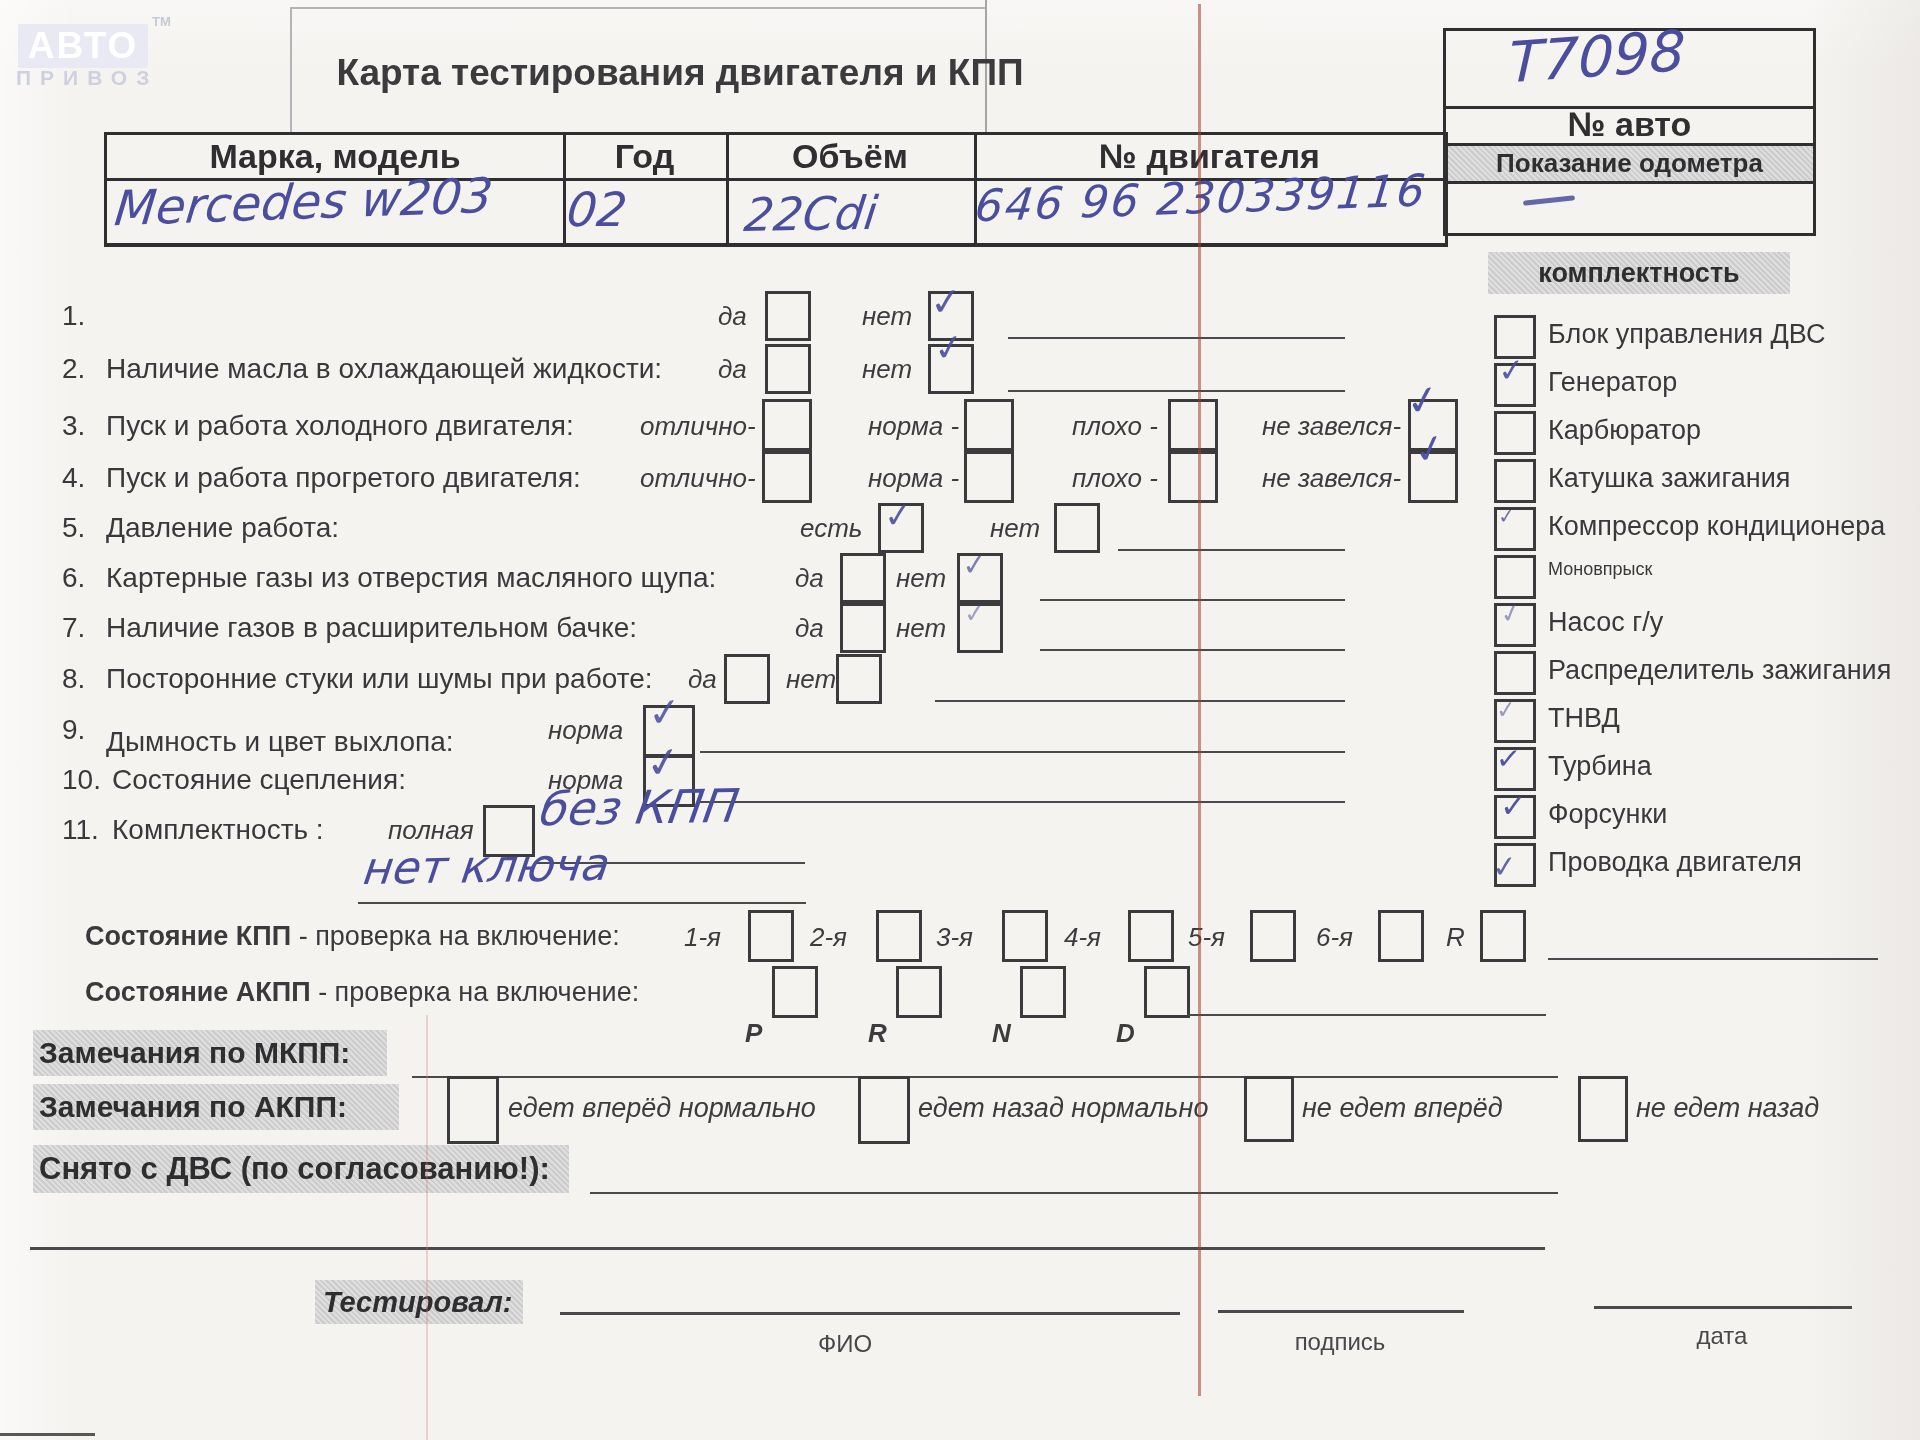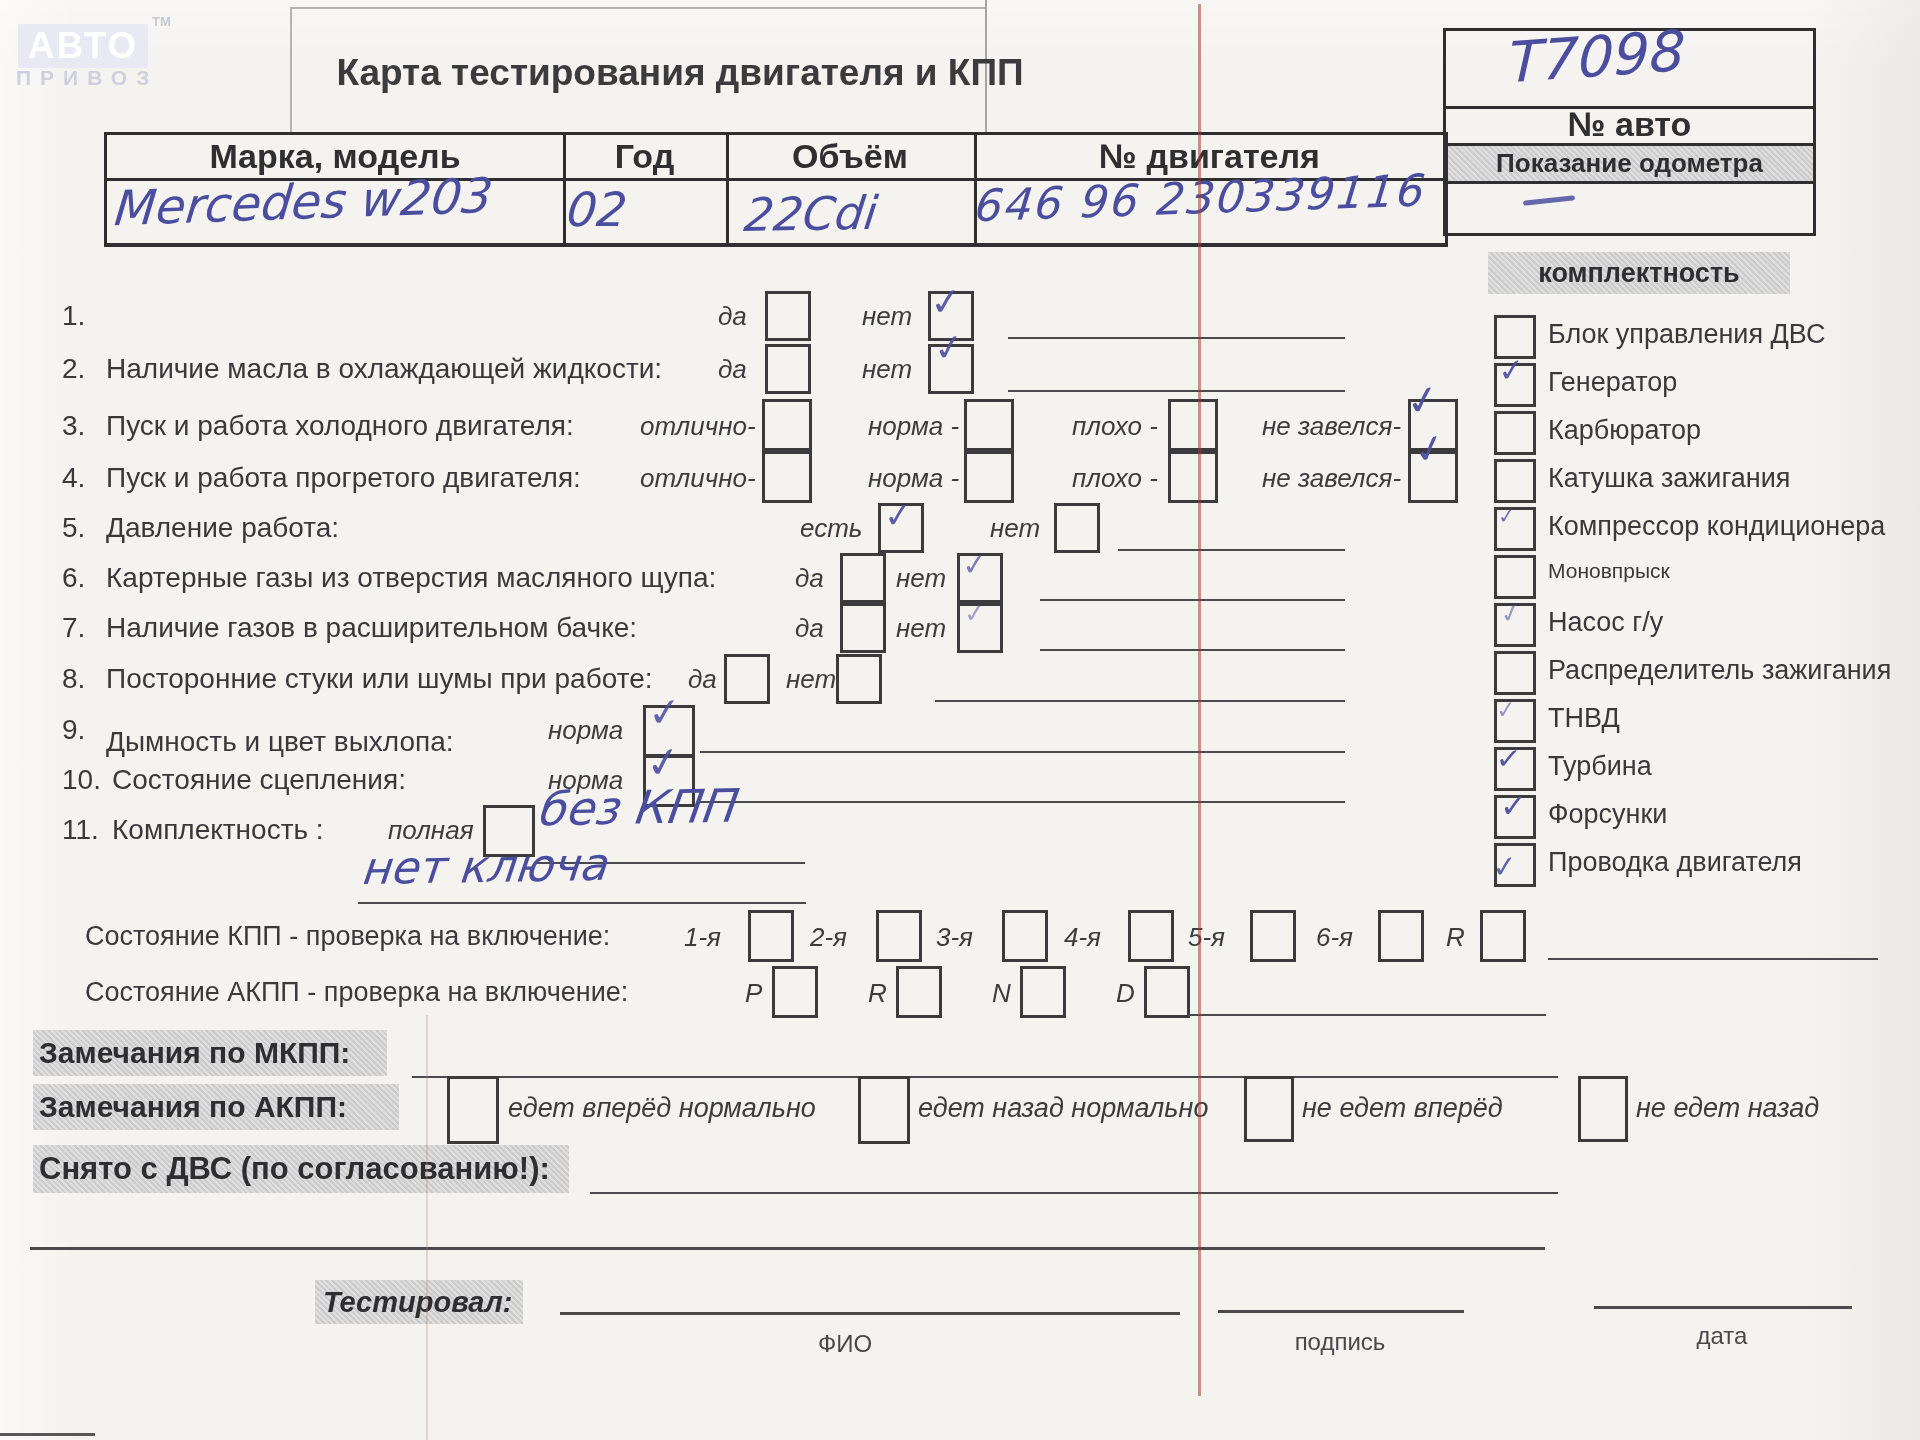--- a/index.html
+++ b/index.html
@@ -22,21 +22,21 @@
     color:#2e2e30;font-weight:bold;white-space:nowrap;
     display:flex;align-items:center;
   }
   .hw{font-family:"DejaVu Sans",sans-serif;font-style:italic;color:#4b4e9f;
       white-space:nowrap;transform-origin:left top;}
   .check{position:absolute;font-family:"DejaVu Sans",sans-serif;font-weight:bold;
       color:#4b4e9f;line-height:1;}
   .cellhead{position:absolute;font-weight:bold;font-size:34px;color:#2f2f31;
       display:flex;align-items:center;justify-content:center;white-space:nowrap;}
   .caption{position:absolute;font-size:24px;color:#48484a;text-align:center;width:200px;}
-  .boldlbl{font-weight:normal;}
+  .boldlbl{font-weight:bold;margin-top:40px;}
 </style>
 </head>
 <body>
 
 <div class="page">
 
   <div class="abs" style="left:290px;top:7px;width:697px;height:2px;background:#b4b4b6;"></div>
   <div class="abs" style="left:290px;top:7px;width:2px;height:126px;background:#b4b4b6;"></div>
   <div class="abs" style="left:985px;top:0;width:2px;height:133px;background:#a5a5a7;"></div>
 
@@ -82,21 +82,21 @@
   <div class="abs lbl" style="left:1548px;top:319px;font-size:27px;">Блок управления ДВС</div>
   <div class="cb" style="left:1494px;top:363px;width:36px;height:38px;"></div>
   <div class="abs lbl" style="left:1548px;top:367px;font-size:27px;">Генератор</div>
   <div class="cb" style="left:1494px;top:411px;width:36px;height:38px;"></div>
   <div class="abs lbl" style="left:1548px;top:415px;font-size:27px;">Карбюратор</div>
   <div class="cb" style="left:1494px;top:459px;width:36px;height:38px;"></div>
   <div class="abs lbl" style="left:1548px;top:463px;font-size:27px;">Катушка зажигания</div>
   <div class="cb" style="left:1494px;top:507px;width:36px;height:38px;"></div>
   <div class="abs lbl" style="left:1548px;top:511px;font-size:27px;">Компрессор кондиционера</div>
   <div class="cb" style="left:1494px;top:555px;width:36px;height:38px;"></div>
-  <div class="abs lbl" style="left:1548px;top:559px;font-size:21px;">Моновпрыск</div>
+  <div class="abs lbl" style="left:1548px;top:559px;font-size:18px;">Моновпрыск</div>
   <div class="cb" style="left:1494px;top:603px;width:36px;height:38px;"></div>
   <div class="abs lbl" style="left:1548px;top:607px;font-size:27px;">Насос г/у</div>
   <div class="cb" style="left:1494px;top:651px;width:36px;height:38px;"></div>
   <div class="abs lbl" style="left:1548px;top:655px;font-size:27px;">Распределитель зажигания</div>
   <div class="cb" style="left:1494px;top:699px;width:36px;height:38px;"></div>
   <div class="abs lbl" style="left:1548px;top:703px;font-size:27px;">ТНВД</div>
   <div class="cb" style="left:1494px;top:747px;width:36px;height:38px;"></div>
   <div class="abs lbl" style="left:1548px;top:751px;font-size:27px;">Турбина</div>
   <div class="cb" style="left:1494px;top:795px;width:36px;height:38px;"></div>
   <div class="abs lbl" style="left:1548px;top:799px;font-size:27px;">Форсунки</div>

